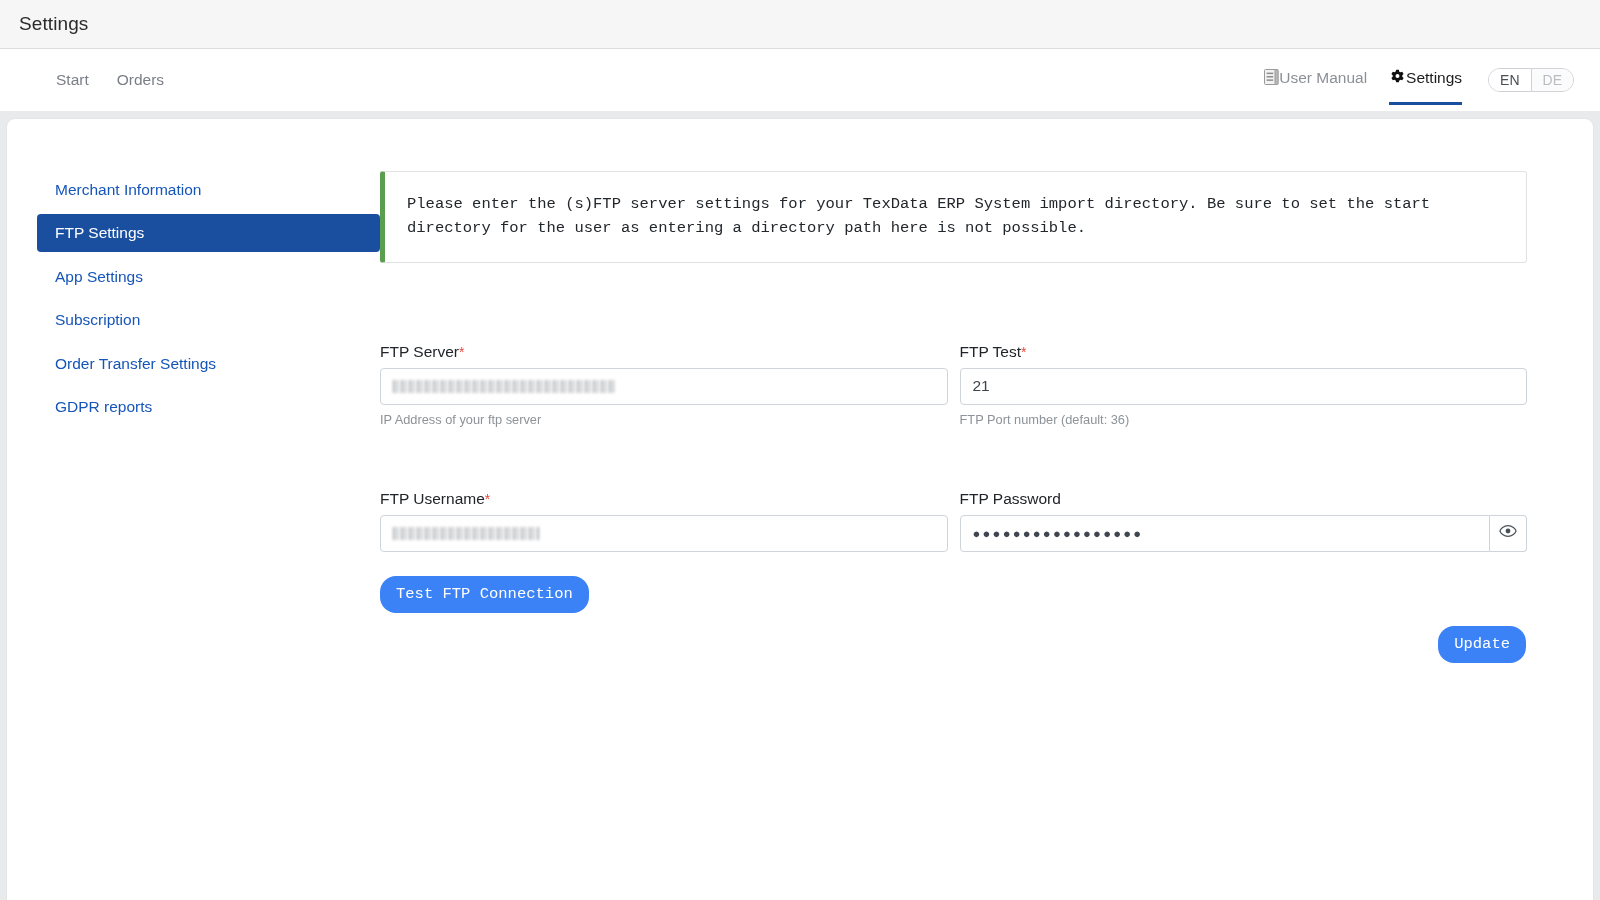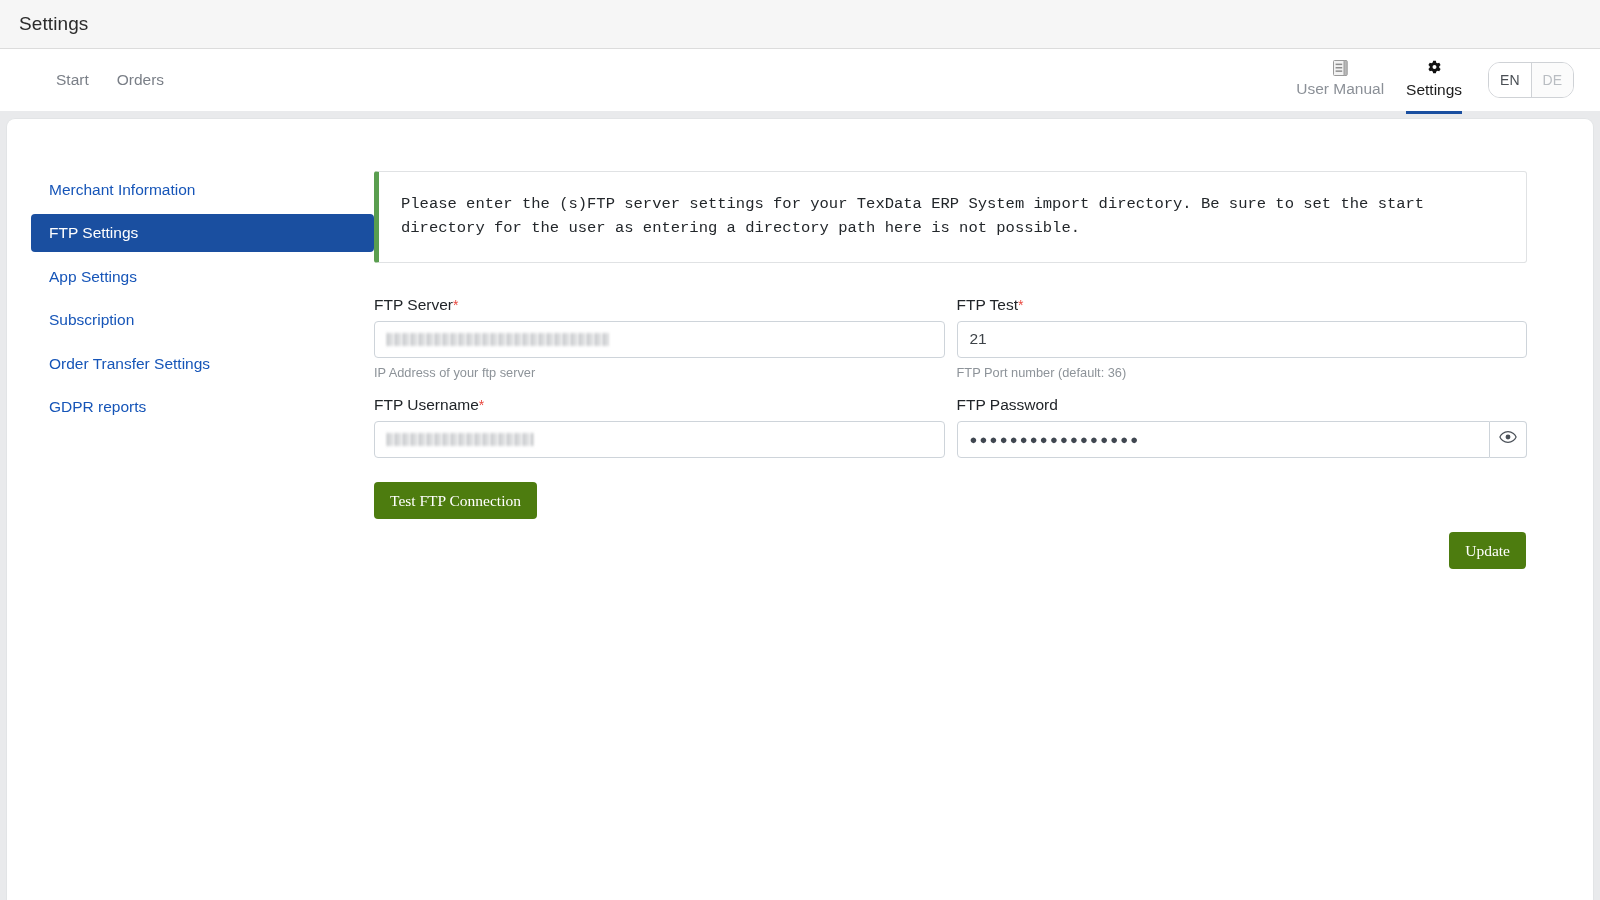--- a/index.html
+++ b/index.html
@@ -44,44 +44,43 @@
   }
   .nav-right {
     margin-left: auto;
     display: flex;
     align-items: center;
     gap: 22px;
     padding-right: 8px;
   }
   .nav-item {
     display: flex;
-    align-items: center;
+    align-items: flex-start;
     font-size: 15.5px;
     color: #8b9097;
     cursor: pointer;
     position: relative;
     padding-bottom: 2px;
-    flex-direction: column;
   }
   .nav-item.active { color: #1c1c1c; }
   .nav-item.active::after {
     content: "";
     position: absolute;
     left: 0; right: 0; bottom: -13px;
     height: 3px;
     background: #1a4fa0;
   }
   .icon-book, .icon-gear { display: block; }
 
   .lang-toggle {
     display: flex;
     border: 1px solid #cfd2d6;
     border-radius: 12px;
     overflow: hidden;
-    height: 36px;
+    height: 24px;
     margin-left: 4px;
   }
   .lang-btn {
     padding: 0 11px;
     display: flex; align-items: center;
     font-size: 14px;
     background: #ffffff;
     color: #4a4f55;
     cursor: pointer;
   }
@@ -93,21 +92,21 @@
     left: 6px; right: 6px;
     top: 118px; bottom: 0;
     background: #ffffff;
     border: 1px solid #e2e4e6;
     border-radius: 9px 9px 0 0;
     border-bottom: none;
   }
 
   .content-wrap {
     display: flex;
-    padding: 52px 0 0 24px;
+    padding: 52px 0 0 30px;
   }
 
   
   .sidebar { width: 343px; flex: 0 0 343px; }
   .side-item {
     display: block;
     font-size: 15.5px;
     color: #1655b8;
     padding: 9px 18px;
     border-radius: 4px;
@@ -133,21 +132,21 @@
     font-family: Liberation Mono, monospace;
   }
   .alert-text {
     font-size: 15.5px;
     color: #23272b;
     line-height: 1.58;
     max-width: 1040px;
   }
 
   .form-row { display: flex; gap: 12px; }
-  .field { flex: 1; min-width: 0; }
+  .field { flex: 1; min-width: 0; margin-top: 47px; }
   .field-label {
     font-size: 15.5px;
     color: #212529;
     margin-bottom: 7px;
     display: block;
   }
   .req { color: #e8473f; font-size: 14px; }
   .input {
     width: 100%;
     height: 37px;
@@ -205,25 +204,25 @@
     display: flex;
     align-items: center;
     justify-content: center;
     cursor: pointer;
   }
 
   .row2 { margin-top: 16px; }
 
   .btn {
     border: none;
-    border-radius: 4px;
-    background: #4d7c0f;
+    border-radius: 16px;
+    background: #3b82f6;
     color: #ffffff;
     font-size: 15.5px;
-    font-family: Liberation Serif, serif;
+    font-family: Liberation Mono, monospace;
     padding: 0 16px;
     height: 37px;
     cursor: pointer;
     line-height: 1;
   }
   .btn-test { margin-top: 24px; }
   .update-row {
     display: flex;
     justify-content: flex-end;
     margin-top: 13px;

